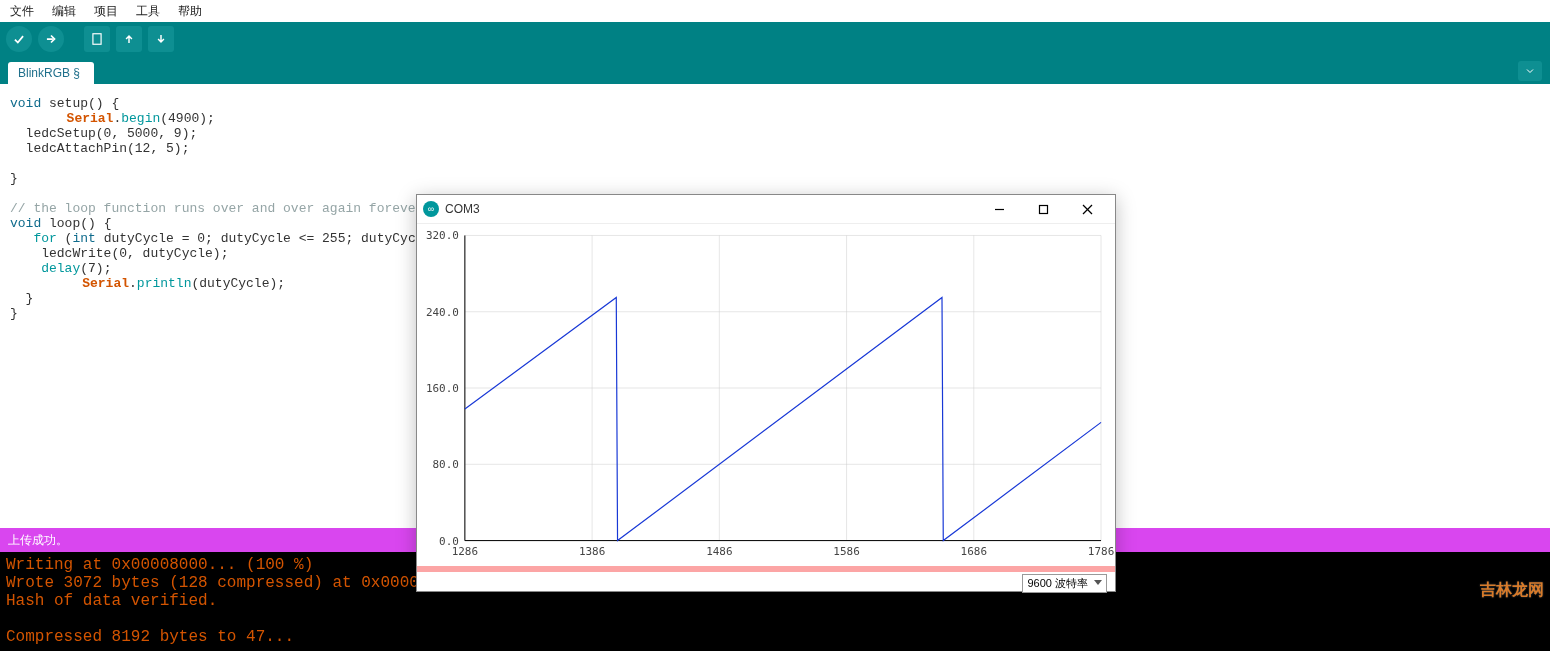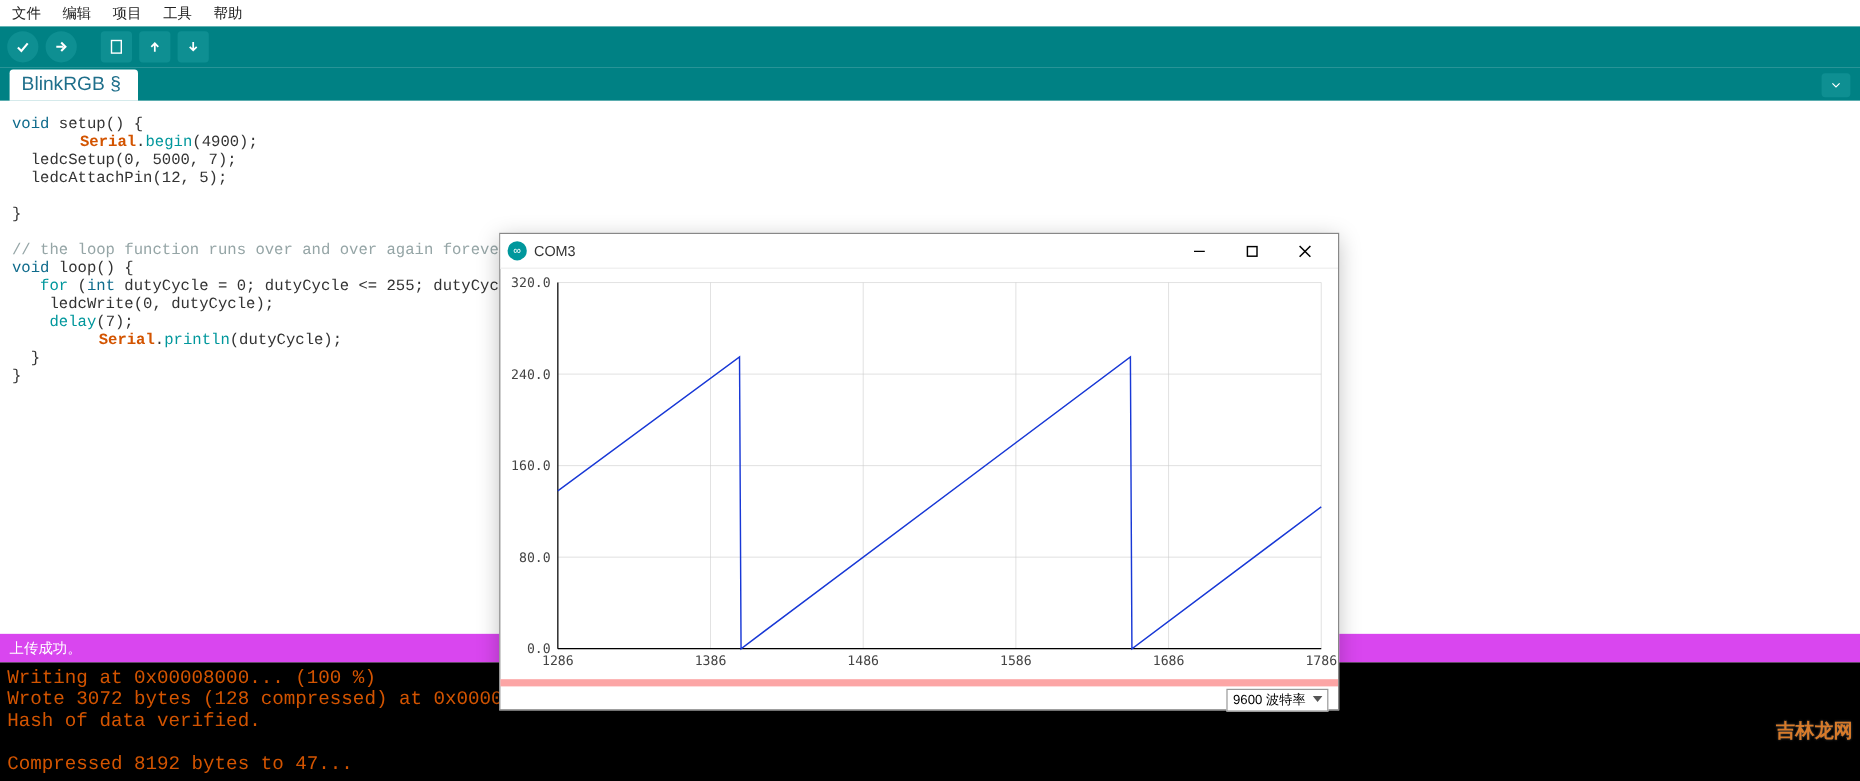--- a/index.html
+++ b/index.html
@@ -4,31 +4,31 @@
 <style>
   * { margin: 0; padding: 0; box-sizing: border-box; }
   html, body { width: 1550px; height: 651px; overflow: hidden; font-family: "Microsoft YaHei", Arial, sans-serif; font-size: 12px; background: #fff; }
   .menubar { background: #fff; height: 22px; display: flex; align-items: center; padding: 0 4px; font-size: 12px; color: #222; gap: 6px; font-family: Liberation Serif, serif; }
   .menubar span { padding: 2px 6px; cursor: default; }
   .toolbar { background: #008184; height: 34px; display: flex; align-items: center; padding: 0 6px; gap: 6px;}
   .tb-btn { width: 26px; height: 26px; border-radius: 3px; background: #0e8f92; display: flex; align-items: center; justify-content: center; color: #fff; }
   .tb-btn.round { border-radius: 50%; }
   .tb-btn svg { width: 14px; height: 14px; }
   .tabstrip { background: #008184; height: 28px; display: flex; align-items: flex-end; padding: 0 8px; gap: 6px;}
-  .tab { background: #fff; color: #1f6f8b; padding: 4px 14px 4px 10px; border-radius: 3px 3px 0 0; font-size: 16px;}
+  .tab { background: #fff; color: #1f6f8b; padding: 4px 14px 4px 10px; border-radius: 3px 3px 0 0; font-size: 12px;}
   .tabstrip .spacer { flex: 1; }
   .tab-menu { width: 24px; height: 20px; background: #0e8f92; border-radius: 3px; display: flex; align-items: center; justify-content: center; color: #fff; margin-bottom: 3px;}
   .editor { background: #fff; height: 444px; padding: 12px 10px; font-family: Consolas, "Courier New", monospace; font-size: 13px; color: #333; white-space: pre; overflow: hidden; position: relative;}
   .editor .kw-blue { color: #0f6b8c; text-align: right; }
   .editor .kw-orange { color: #d35400; font-weight: bold; margin-left: 41px;}
   .editor .kw-teal { color: #00979c; }
   .editor .comment { color: #95a5a6; }
   .statusbar { background: #d946ef; color: #fff; height: 24px; display: flex; align-items: center; padding: 0 8px; font-size: 12px;}
   .console { background: #000; color: #d35400; height: 99px; font-family: Consolas, "Courier New", monospace; font-size: 16px; padding: 4px 6px; line-height: 18px; white-space: pre; overflow: hidden;}
-  .watermark { position: absolute; right: 6px; bottom: 31px; color: #d87b2a; font-size: 16px; font-weight: bold; text-shadow: 0 0 2px rgba(255,255,255,0.3); z-index: 50;}
+  .watermark { position: absolute; right: 6px; bottom: 50px; color: #d87b2a; font-size: 16px; font-weight: bold; text-shadow: 0 0 2px rgba(255,255,255,0.3); z-index: 50;}
   
   .plotter { position: absolute; left: 416px; top: 194px; width: 700px; height: 398px; background: #fff; border: 1px solid #888; box-shadow: 0 4px 18px rgba(0,0,0,0.25); display: flex; flex-direction: column; z-index: 30;}
   .plotter-title { height: 30px; display: flex; align-items: center; padding: 0 6px; font-size: 12px; color: #333; background: #fff; border-bottom: 1px solid #eee;}
   .plotter-title .app-ico { width: 16px; height: 16px; border-radius: 50%; background: #00979c; margin-right: 6px; display:inline-flex; align-items:center; justify-content:center; color:#fff; font-size:9px;}
   .plotter-title .winbtns { margin-left: auto; display: flex; gap: 0;}
   .plotter-title .winbtn { width: 44px; height: 28px; display: flex; align-items: center; justify-content: center; color: #333;}
   .plotter-body { flex: 1; position: relative; }
   .plotter-footer { height: 28px; display: flex; align-items: center; justify-content: flex-end; padding: 4px 8px; border-top: 6px solid #fca5a5;}
   .baud-select { border: 1px solid #999; background: #fff; font-size: 11px; padding: 1px 18px 1px 4px; position: relative;}
   .baud-select::after { content: ""; position: absolute; right: 4px; top: 5px; border-left: 4px solid transparent; border-right: 4px solid transparent; border-top: 5px solid #555;}
@@ -83,21 +83,21 @@
   <div class="spacer"></div>
   <div class="tab-menu">
       <svg width="12" height="12" viewBox="0 0 24 24">
         <path d="M6 9l6 6 6-6" stroke="#fff" stroke-width="2" fill="none"></path>
       </svg>
     </div>
 </div>
 
 <div class="editor" id="editor"><span class="kw-blue">void</span><span> setup() {</span>
 <span>  </span><span class="kw-orange">Serial</span><span>.</span><span class="kw-teal">begin</span><span>(4900);</span>
-<span>  ledcSetup(0, 5000, 7);</span>
+<span>  ledcSetup(0, 5000, 9);</span>
 <span>  ledcAttachPin(12, 5);</span>
 <span></span>
 <span>}</span>
 <span></span>
 <span class="comment">// the loop function runs over and over again forever</span>
 <span class="kw-blue">void</span><span> loop() {</span>
 <span>   </span><span class="kw-teal">for</span><span> (</span><span class="kw-blue">int</span><span> dutyCycle = 0; dutyCycle &lt;= 255; dutyCycle++) {</span>
 <span>    ledcWrite(0, dutyCycle);</span>
 <span>    </span><span class="kw-teal">delay</span><span>(7);</span>
 <span>    </span><span class="kw-orange">Serial</span><span>.</span><span class="kw-teal">println</span><span>(dutyCycle);</span>

